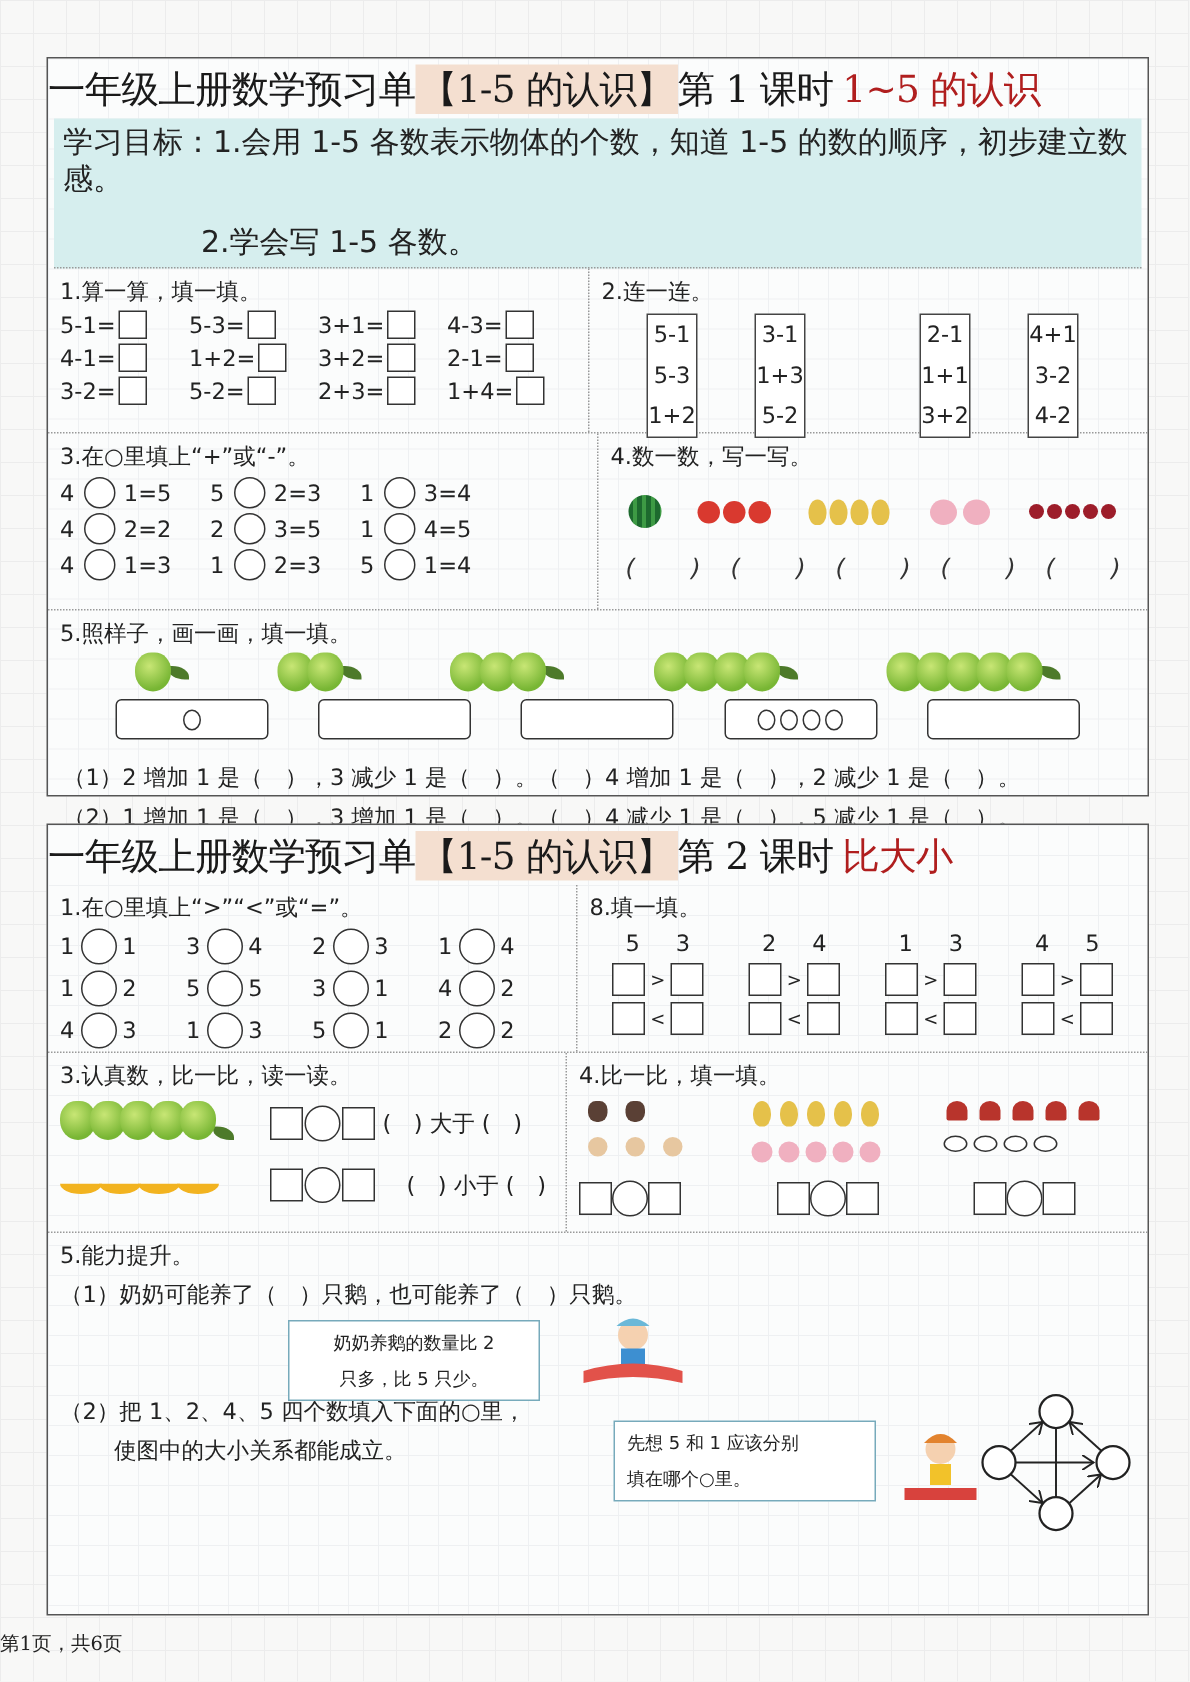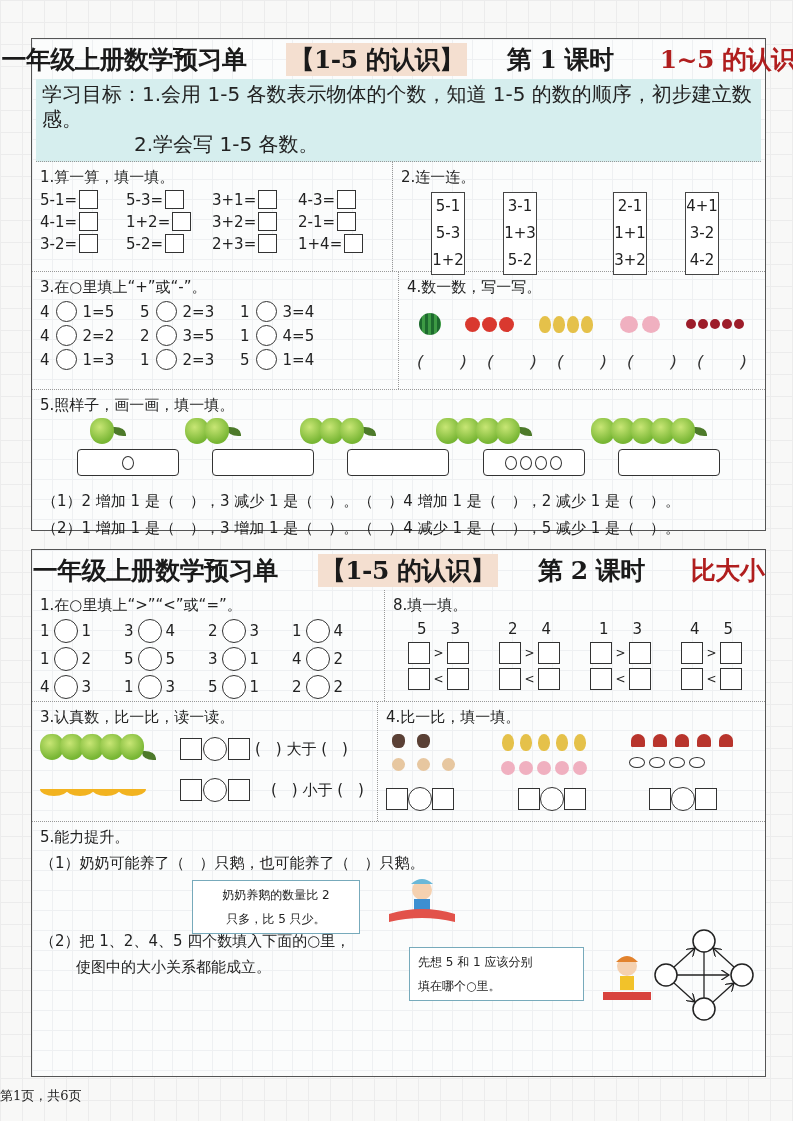--- a/index.html
+++ b/index.html
@@ -16,32 +16,32 @@
     position: absolute; left: 31px; width: 735px;
     border: 1.5px solid #555; background:
       linear-gradient(#eef0f2 1px, transparent 1px) 0 0 / 20px 20px,
       linear-gradient(90deg, #eef0f2 1px, transparent 1px) 0 0 / 20px 20px,
       #fbfcfc;
   }
   .sheet1 { top: 38px; height: 493px; }
   .sheet2 { top: 549px; height: 528px; }
 
   .title {
-    height: 40px; display: flex; align-items: center; justify-content: center;
-    font-family: "DejaVu Serif", "Liberation Serif", serif; font-weight: bold;
-    font-size: 25px; color: #1a1a1a; letter-spacing: -0.5px; white-space: nowrap; gap: 40px;
+    height: 40px; display: flex; align-items: center; justify-content: flex-start;
+    font-family: "DejaVu Serif", "Liberation Serif", serif; font-weight: normal;
+    font-size: 25px; color: #1a1a1a; letter-spacing: -0.5px; white-space: nowrap;
   }
   .title .hl { background: #f4dfd0; padding: 0 3px; }
   .title .red { color: #b01e1e; margin-left: 6px; }
 
   .goals {
     margin: 0 4px; background: #d6eeee; padding: 3px 6px 4px;
     font-size: 20px; line-height: 25px; border-bottom: 1px dotted #999;
   }
-  .goals .g2 { padding-left: 92px; }
+  .goals .g2 { padding-left: 92px; margin-top: 17px; }
 
   .row { display: flex; border-bottom: 1px dotted #999; }
   .cell { padding: 4px 8px; position: relative; }
   .cell + .cell { border-left: 1px dotted #999; }
   .qhead { font-size: 15px; line-height: 22px; }
 
   .calc-grid { display: grid; grid-template-columns: repeat(4, 1fr); row-gap: 3px; margin-top: 2px; font-size: 15px; }
   .calc-item { display: flex; align-items: center; gap: 2px; }
   .sq { display: inline-block; width: 19px; height: 19px; border: 1.5px solid #333; background: #fff; vertical-align: middle; }
   .sq.big { width: 22px; height: 22px; }

